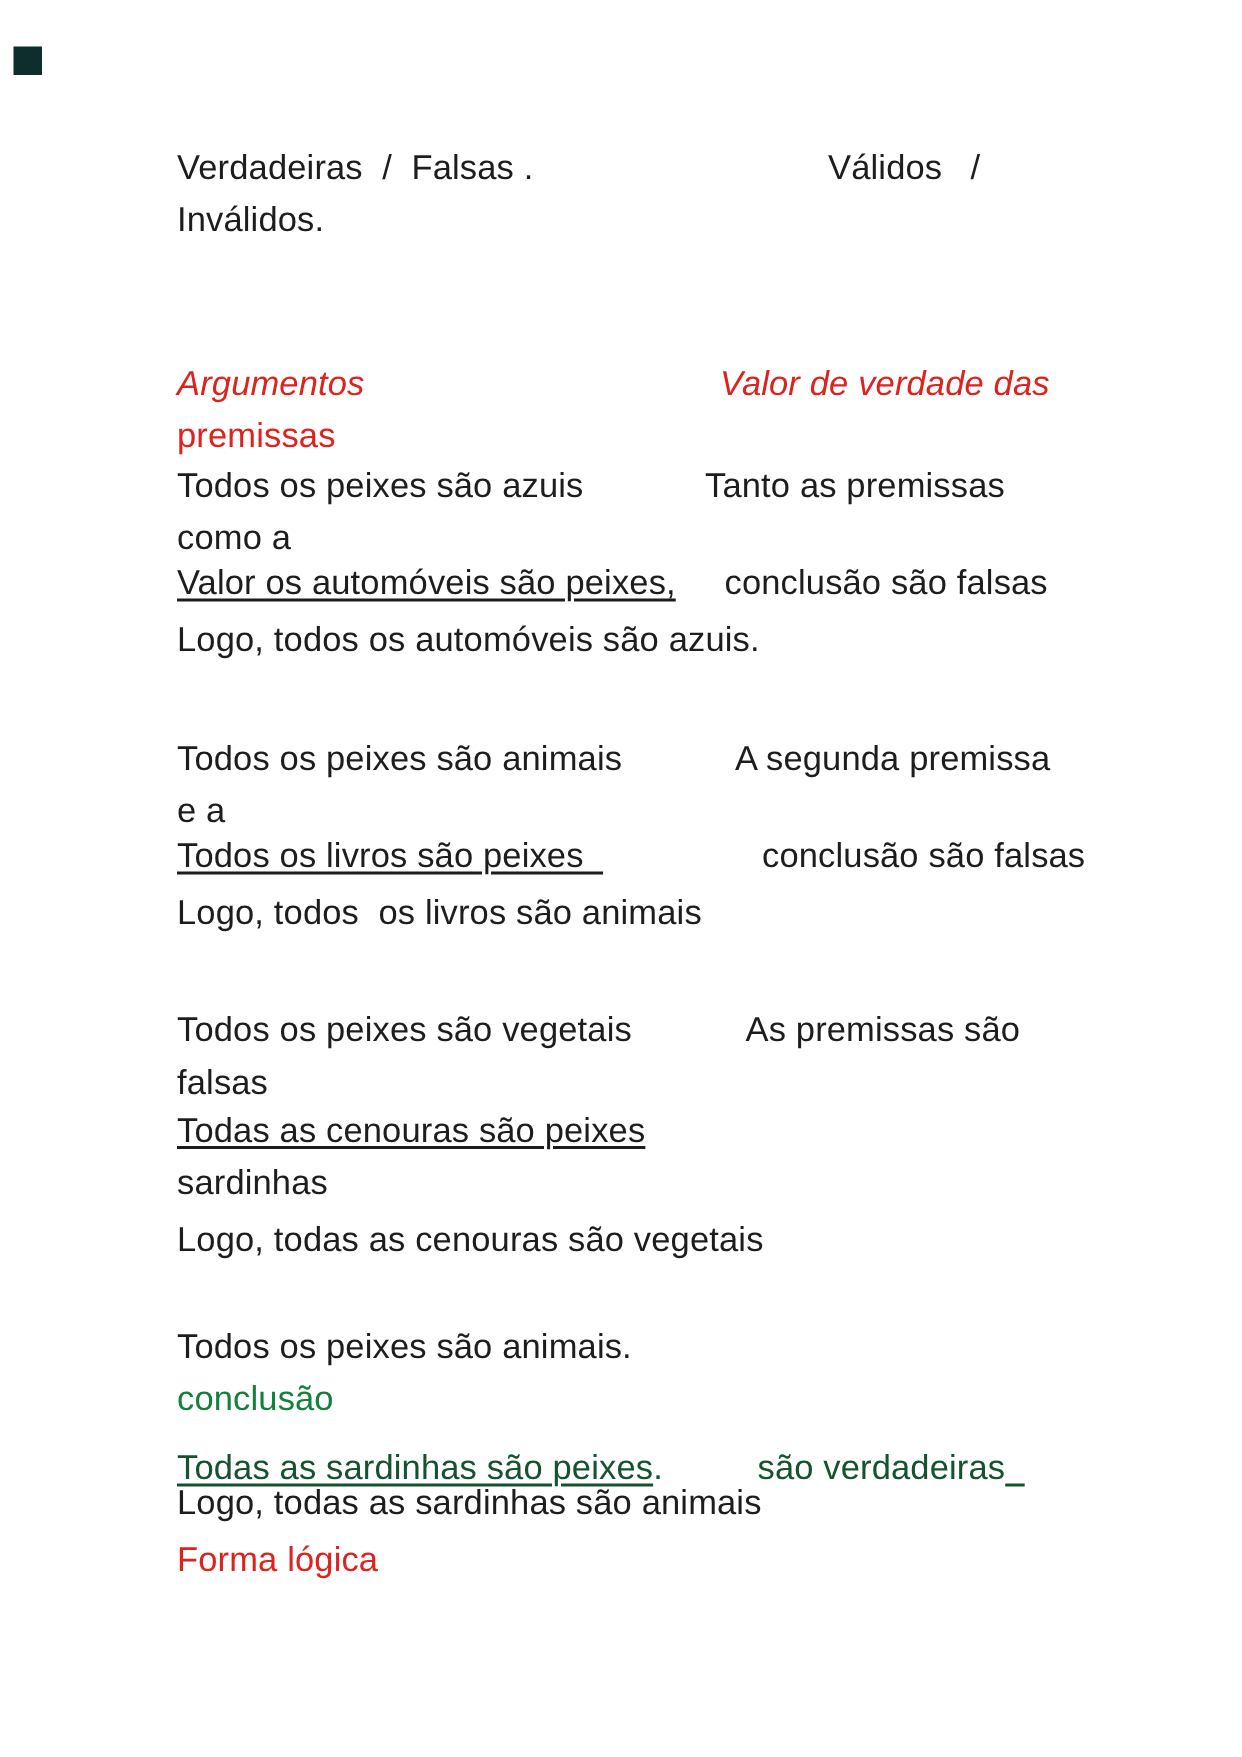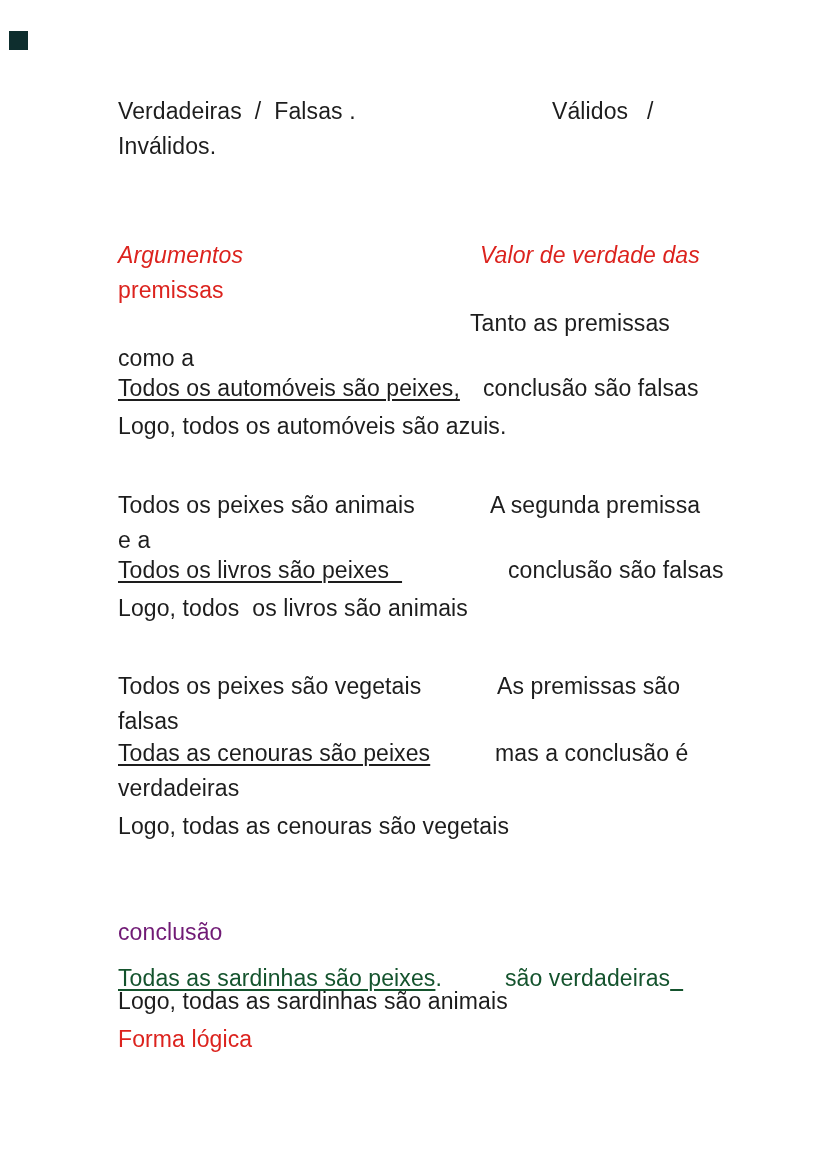--- a/index.html
+++ b/index.html
@@ -58,27 +58,28 @@
         <span class="cell" style="left: 0px;"><span>Inválidos.</span></span>
       </div>
       <div class="line" style="left: 118px; top: 240px; color: rgb(220, 35, 30); font-style: italic;">
         <span class="cell" style="left: 0px;"><span>Argumentos</span></span>
         <span class="cell" style="left: 362px;"><span>Valor de verdade das</span></span>
       </div>
       <div class="line" style="left: 118px; top: 275px; color: rgb(220, 35, 30);">
         <span class="cell" style="left: 0px;"><span>premissas</span></span>
       </div>
       <div class="line" style="left: 118px; top: 308px; color: rgb(29, 29, 29);">
+        <span class="cell" style="left: 0px;"><span>Todos os peixes são azuis</span></span>
         <span class="cell" style="left: 352px;"><span>Tanto as premissas</span></span>
       </div>
       <div class="line" style="left: 118px; top: 343px; color: rgb(29, 29, 29);">
         <span class="cell" style="left: 0px;"><span>como a</span></span>
       </div>
       <div class="line" style="left: 118px; top: 373px; color: rgb(29, 29, 29);">
-        <span class="cell" style="left: 0px;"><span class="run-underline">Todos os automóveis são peixes,</span></span>
+        <span class="cell" style="left: 0px;"><span class="run-underline">Valor os automóveis são peixes,</span></span>
         <span class="cell" style="left: 365px;"><span>conclusão são falsas</span></span>
       </div>
       <div class="line" style="left: 118px; top: 411px; color: rgb(29, 29, 29);">
         <span class="cell" style="left: 0px;"><span>Logo, todos os automóveis são azuis.</span></span>
       </div>
       <div class="line" style="left: 118px; top: 490px; color: rgb(29, 29, 29);">
         <span class="cell" style="left: 0px;"><span>Todos os peixes são animais</span></span>
         <span class="cell" style="left: 372px;"><span>A segunda premissa</span></span>
       </div>
       <div class="line" style="left: 118px; top: 525px; color: rgb(29, 29, 29);">
@@ -93,31 +94,31 @@
       </div>
       <div class="line" style="left: 118px; top: 671px; color: rgb(29, 29, 29);">
         <span class="cell" style="left: 379px;"><span>As premissas são</span></span>
         <span class="cell" style="left: 0px;"><span>Todos os peixes são vegetais</span></span>
       </div>
       <div class="line" style="left: 118px; top: 706px; color: rgb(29, 29, 29);">
         <span class="cell" style="left: 0px;"><span>falsas</span></span>
       </div>
       <div class="line" style="left: 118px; top: 738px; color: rgb(29, 29, 29);">
         <span class="cell" style="left: 0px;"><span class="run-underline">Todas as cenouras são peixes</span></span>
-        <span class="cell" style="left: 377px;"><span>mas a conclusão é</span></span>
       </div>
       <div class="line" style="left: 118px; top: 773px; color: rgb(29, 29, 29);">
-        <span class="cell" style="left: 0px;"><span>verdadeiras</span></span>
+        <span class="cell" style="left: 0px;"><span>sardinhas</span></span>
       </div>
       <div class="line" style="left: 118px; top: 811px; color: rgb(29, 29, 29);">
         <span class="cell" style="left: 0px;"><span>Logo, todas as cenouras são vegetais</span></span>
       </div>
       <div class="line" style="left: 118px; top: 882px; color: rgb(29, 29, 29);">
+        <span class="cell" style="left: 0px;"><span>Todos os peixes são animais.</span></span>
       </div>
-      <div class="line" style="left: 118px; top: 917px; color: #701a75;">
+      <div class="line" style="left: 118px; top: 917px; color: #15803d;">
         <span class="cell" style="left: 0px;"><span>conclusão</span></span>
       </div>
       <div class="line" style="left: 118px; top: 948px; color: #14532d; margin-top: 15px;">
         <span class="cell" style="left: 0px;"><span class="run-underline">Todas as sardinhas são peixes</span><span>.</span></span>
         <span class="cell" style="left: 387px;"><span>são verdadeiras</span><span class="run-underline">&nbsp;&nbsp;</span></span>
       </div>
       <div class="line" style="left: 118px; top: 986px; color: rgb(29, 29, 29);">
         <span class="cell" style="left: 0px;"><span>Logo, todas as sardinhas são animais</span></span>
       </div>
       <div class="line" style="left: 118px; top: 1024px; color: rgb(220, 35, 30);">

